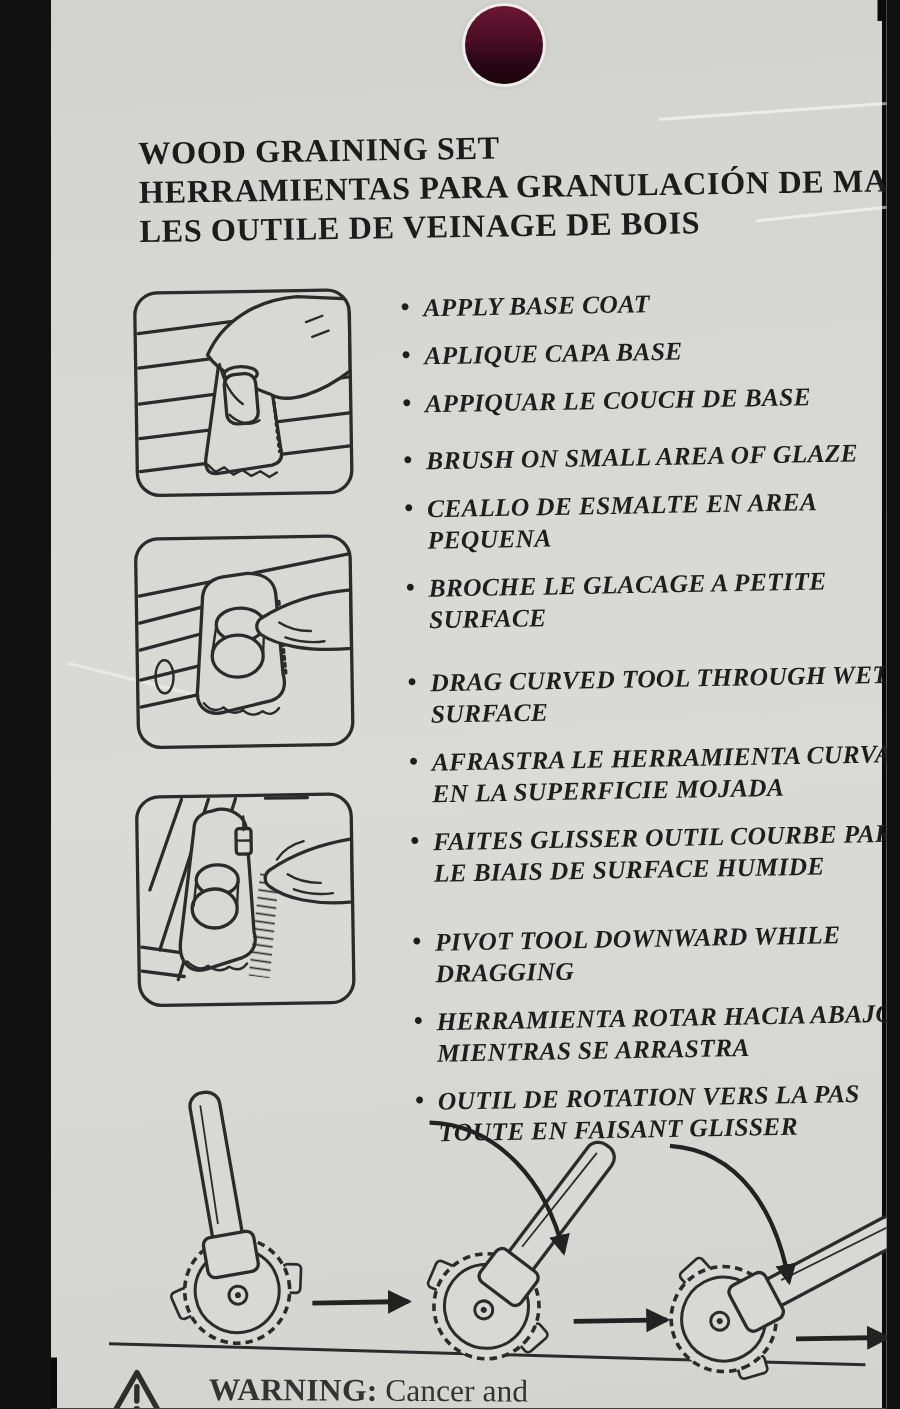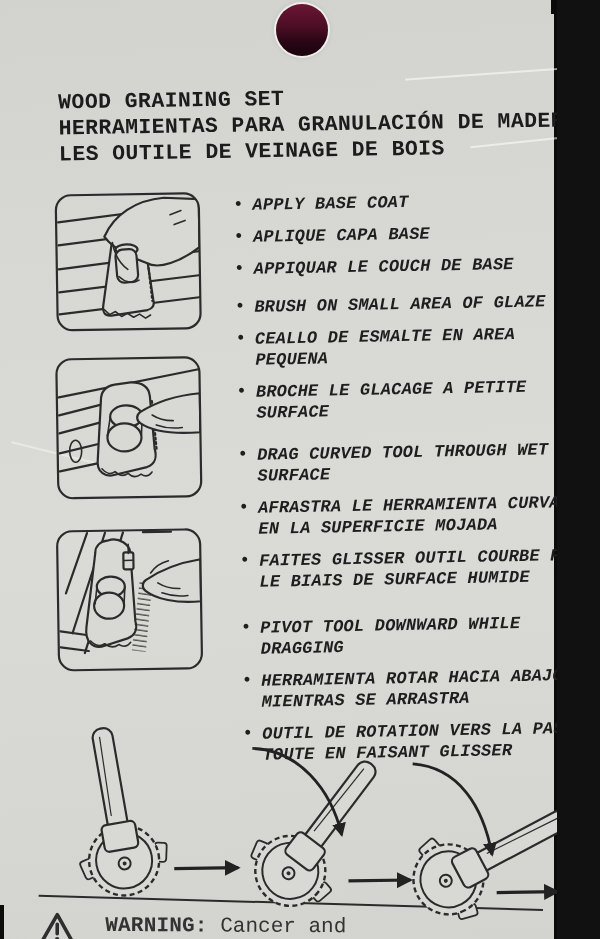--- a/index.html
+++ b/index.html
@@ -1,19 +1,19 @@
 <!DOCTYPE html>
 <html><head>
 <meta charset="utf-8">
 <style>
   html,body{margin:0;padding:0;background:#111;}
   #stage{
     position:relative;width:557px;height:939px;overflow:hidden;
     background:linear-gradient(176deg,#d2d3cf 0%,#d7d8d4 25%,#dadbd7 55%,#d6d7d3 85%,#d3d4d0 100%);
-    font-family:Liberation Mono, monospace;color:#222;
+    font-family:Liberation Serif, serif;color:#222;margin-left:34px;
   }
   
   .edge{position:absolute;background:#0b0b0b;}
   .edge-right{top:0;right:0;width:3px;height:939px;}
   .edge-right2{top:0;right:0;width:6px;height:14px;}
   .edge-left-bottom{left:0;bottom:0;width:4px;height:34px;}
   
   .crease{position:absolute;height:2px;background:rgba(255,255,255,.55);filter:blur(.4px);}
   .c1{width:190px;left:405px;top:72px;transform:rotate(-4deg);}
   .c2{width:120px;left:470px;top:140px;transform:rotate(-6deg);}

